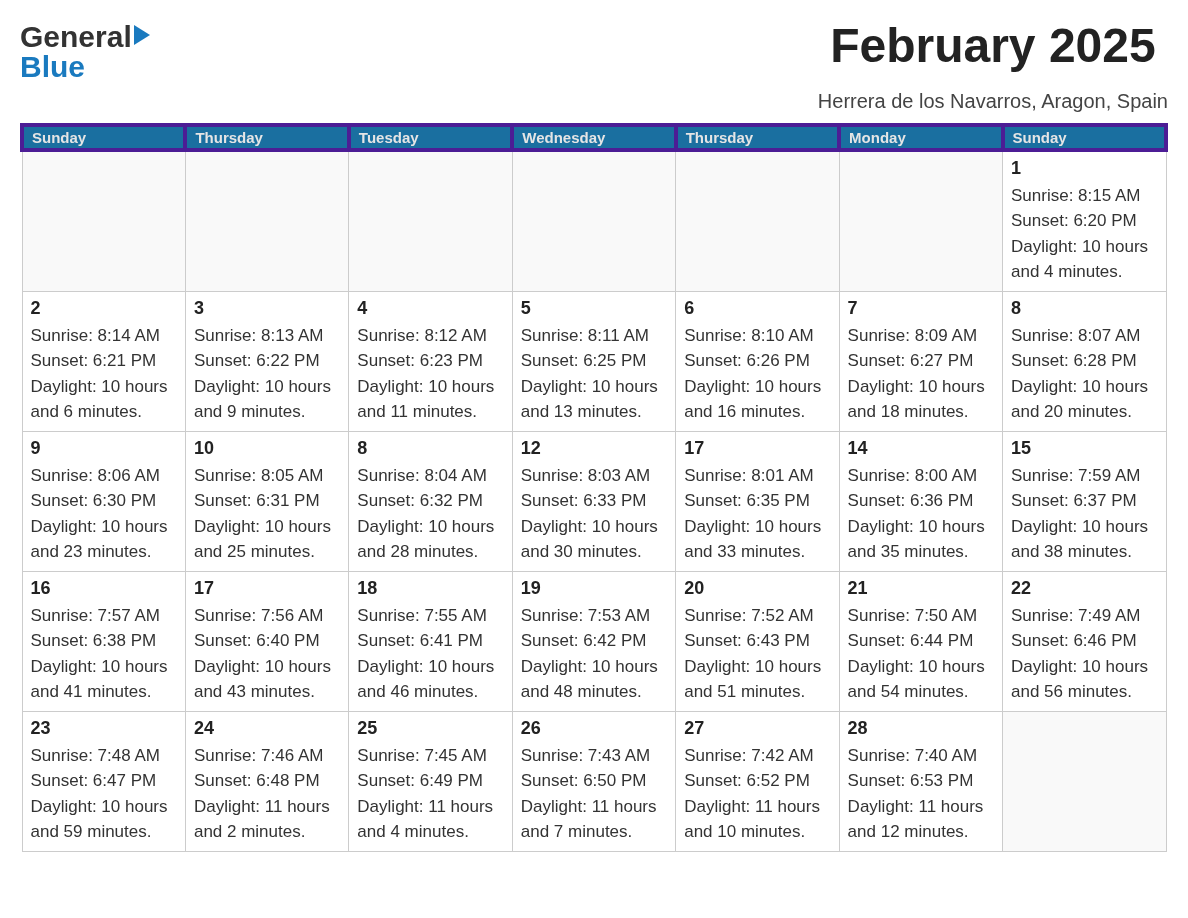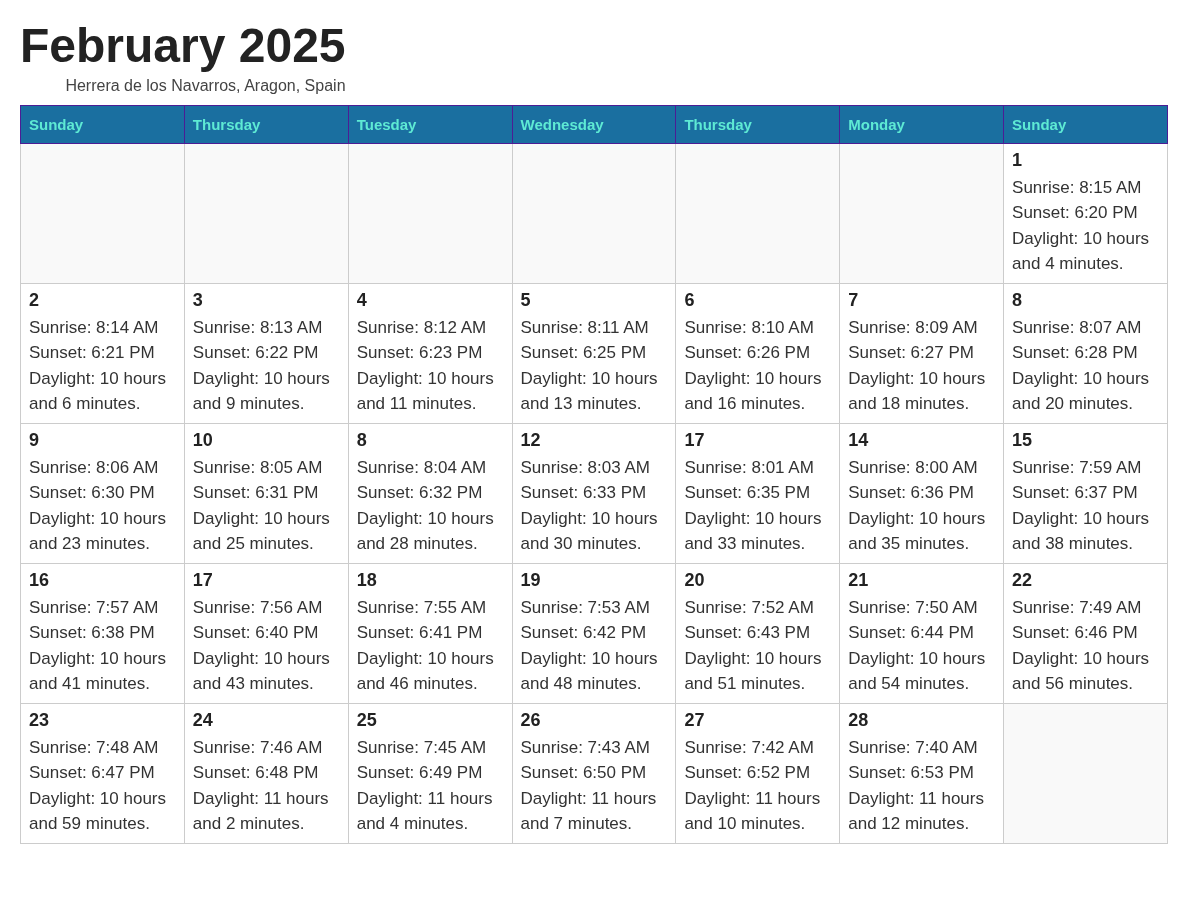--- a/index.html
+++ b/index.html
@@ -15,46 +15,46 @@
       justify-content: space-between;
       align-items: flex-start;
       margin-bottom: 10px;
     }
     .logo {
       display: flex;
       flex-direction: column;
       align-items: flex-start;
     }
     .title-area {
-      text-align: right;
+      text-align: center;
     }
     .month-title {
       font-size: 48px;
       font-weight: bold;
       color: #222;
       line-height: 1.1;
     }
     .location-title {
-      font-size: 16px;
+      font-size: 20px;
       color: #444;
-      margin-top: 4px;
+      margin-top: 17px;
     }
     .calendar-table {
       width: 100%;
       border-collapse: collapse;
       margin-top: 10px;
     }
     .calendar-table thead tr th {
       background-color: #1a6fa0;
-      color: #5eead4;
+      color: #e5e5e5;
       font-size: 15px;
       font-weight: bold;
-      padding: 10px 8px;
+      padding: 2px 8px;
       text-align: left;
-      border: 1px solid #4c1d95;
+      border: 4px solid #4c1d95;
     }
     .calendar-table tbody tr td {
       vertical-align: top;
       border: 1px solid #ccc;
       padding: 6px 8px;
       width: calc(100% / 7);
       font-size: 13px;
       color: #333;
       min-height: 100px;
       height: 120px;
@@ -100,20 +100,27 @@
       font-weight: bold;
       color: #1a7abf;
       display: block;
       margin-top: -4px;
     }
   </style>
 </head>
 <body>
 
 <div class="header-area">
+  <div class="logo">
+    <div class="logo-row">
+      <span class="logo-text-general">General</span>
+      <span class="logo-arrow"></span>
+    </div>
+    <span class="logo-text-blue">Blue</span>
+  </div>
   <div class="title-area">
     <div class="month-title">February 2025</div>
     <div class="location-title">Herrera de los Navarros, Aragon, Spain</div>
   </div>
 </div>
 
 <table class="calendar-table">
   <thead>
     <tr>
     <th>Sunday</th>

